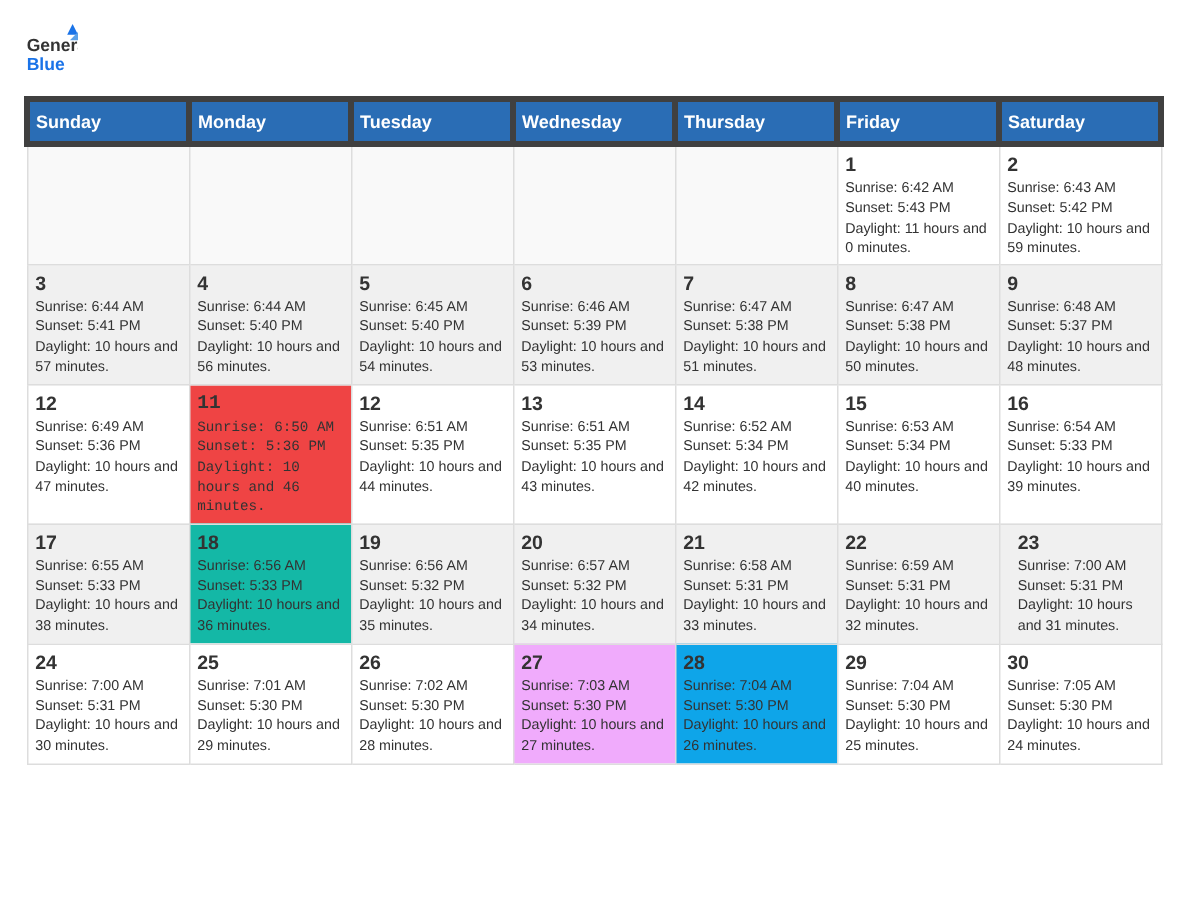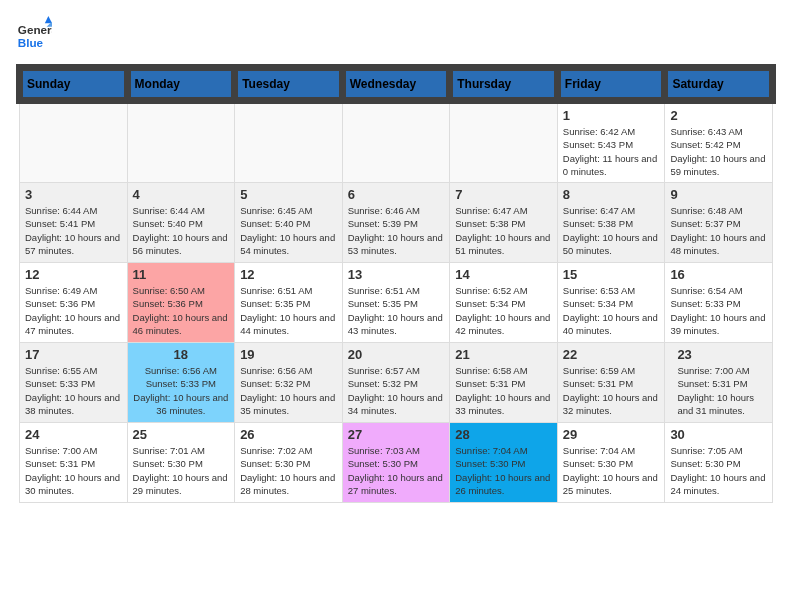--- a/index.html
+++ b/index.html
@@ -36,26 +36,26 @@
     .location {
       font-size: 16px;
       color: #555;
     }
     .calendar {
       width: 100%;
       border-collapse: collapse;
     }
     .calendar th {
       background-color: #2a6db5;
-      color: #000000;
+      color: #ffffff;
       font-size: 12px;
       font-weight: bold;
       padding: 6px 4px;
       text-align: left;
-      border: 7px solid #404040;
+      border: 4px solid #404040;
     }
     .calendar td {
       width: calc(100% / 7);
       vertical-align: top;
       padding: 4px 5px;
       font-size: 10px;
       color: #333;
       border: 1px solid #ddd;
       background: #fff;
       height: 80px;
@@ -159,21 +159,21 @@
         <td style="background: rgb(240, 240, 240);">
           <span class="day-number">9</span>
           <div class="day-info">Sunrise: 6:48 AM<br>Sunset: 5:37 PM<br>Daylight: 10 hours and 48 minutes.</div>
         </td>
       </tr>
       <tr>
         <td style="background: rgb(255, 255, 255);">
           <span class="day-number">12</span>
           <div class="day-info">Sunrise: 6:49 AM<br>Sunset: 5:36 PM<br>Daylight: 10 hours and 47 minutes.</div>
         </td>
-        <td style="background: #fca5a5;">
+        <td style="background: #ef4444; font-family: Liberation Mono, monospace;">
           <span class="day-number">11</span>
           <div class="day-info">Sunrise: 6:50 AM<br>Sunset: 5:36 PM<br>Daylight: 10 hours and 46 minutes.</div>
         </td>
         <td style="background: rgb(255, 255, 255);">
           <span class="day-number">12</span>
           <div class="day-info">Sunrise: 6:51 AM<br>Sunset: 5:35 PM<br>Daylight: 10 hours and 44 minutes.</div>
         </td>
         <td style="background: rgb(255, 255, 255);">
           <span class="day-number">13</span>
           <div class="day-info">Sunrise: 6:51 AM<br>Sunset: 5:35 PM<br>Daylight: 10 hours and 43 minutes.</div>
@@ -189,21 +189,21 @@
         <td style="background: rgb(255, 255, 255);">
           <span class="day-number">16</span>
           <div class="day-info">Sunrise: 6:54 AM<br>Sunset: 5:33 PM<br>Daylight: 10 hours and 39 minutes.</div>
         </td>
       </tr>
       <tr>
         <td style="background: rgb(240, 240, 240);">
           <span class="day-number">17</span>
           <div class="day-info">Sunrise: 6:55 AM<br>Sunset: 5:33 PM<br>Daylight: 10 hours and 38 minutes.</div>
         </td>
-        <td style="background: #7dd3fc; text-align: center;">
+        <td style="background: #14b8a6;">
           <span class="day-number">18</span>
           <div class="day-info">Sunrise: 6:56 AM<br>Sunset: 5:33 PM<br>Daylight: 10 hours and 36 minutes.</div>
         </td>
         <td style="background: rgb(240, 240, 240);">
           <span class="day-number">19</span>
           <div class="day-info">Sunrise: 6:56 AM<br>Sunset: 5:32 PM<br>Daylight: 10 hours and 35 minutes.</div>
         </td>
         <td style="background: rgb(240, 240, 240);">
           <span class="day-number">20</span>
           <div class="day-info">Sunrise: 6:57 AM<br>Sunset: 5:32 PM<br>Daylight: 10 hours and 34 minutes.</div>

